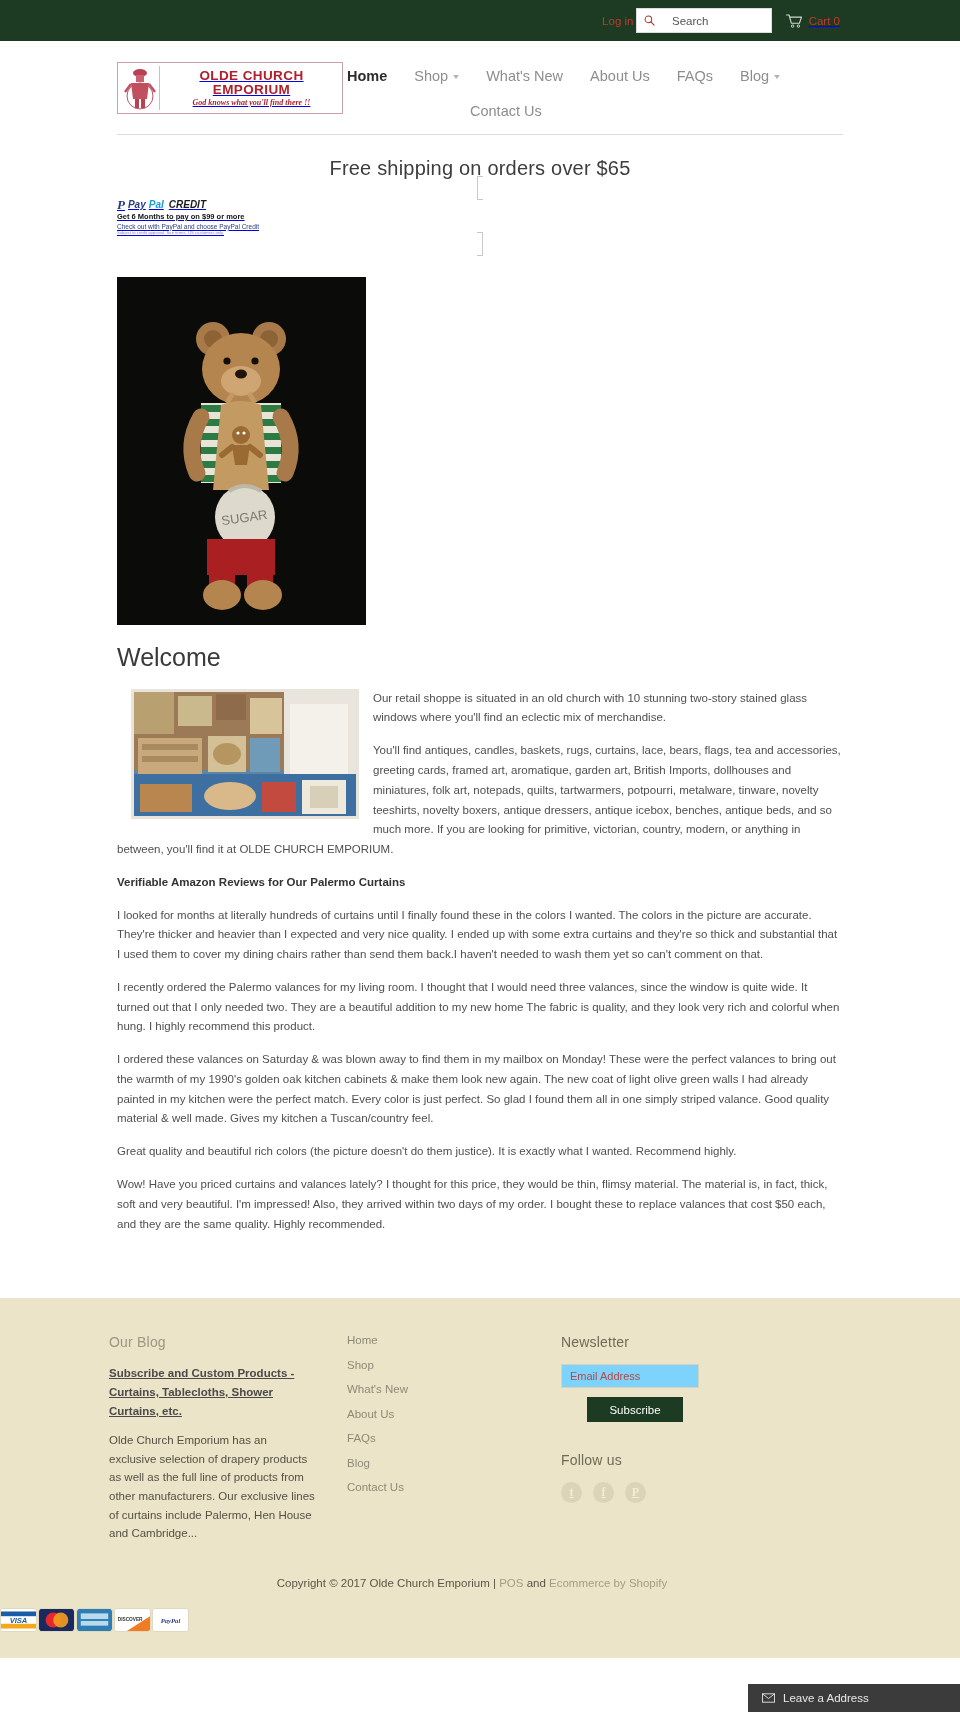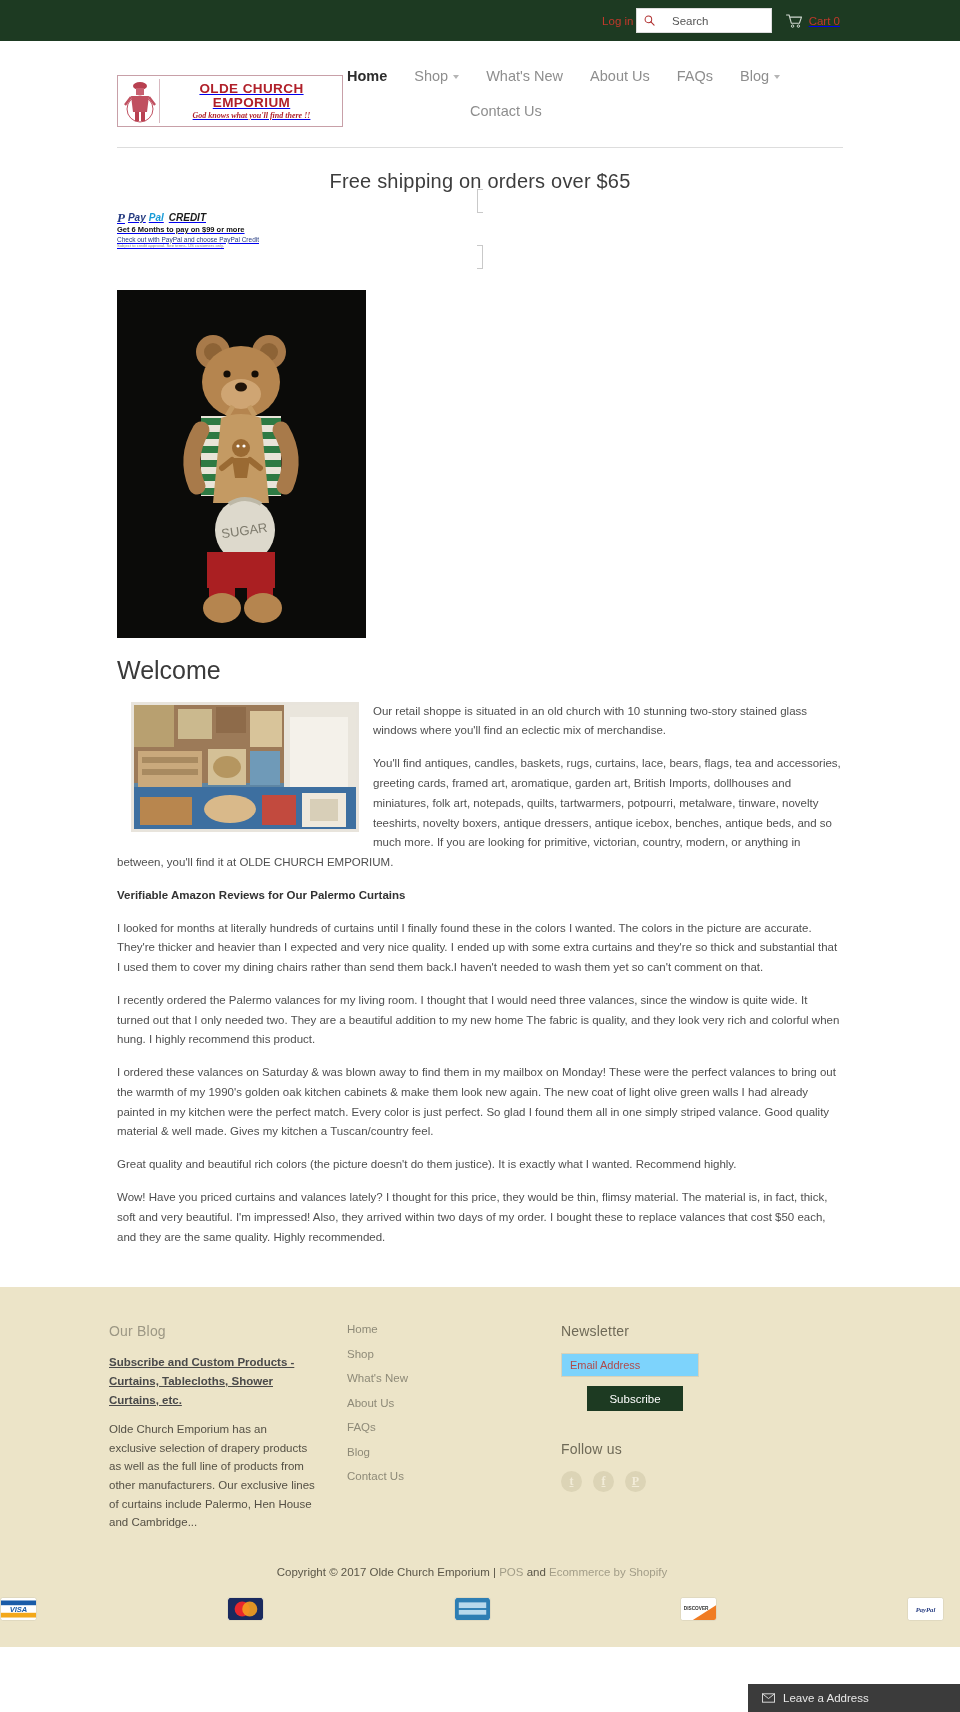--- a/index.html
+++ b/index.html
@@ -26,21 +26,21 @@
   .cart-label { color:#c0392b; font-size:11.5px; }
   .search-box {
     position:absolute; right:188px; top:8px;
     width:136px; height:25px; background:#fff; border:1px solid #ddd;
     display:flex; align-items:center; padding:0 7px; gap:17px;
   }
   .search-ph { color:#555; font-size:11.5px; }
 
   
   .header {
-    width:726px; margin:0 auto; padding-top:34px;
+    width:726px; margin:0 auto; padding-top:21px;
     position:relative;
   }
   .logo-box {
     width:226px; height:52px; border:1px solid #c8a0a8;
     background:#fff; display:flex; align-items:center;
     padding:3px 4px; gap:5px;
   }
   .logo-mark {
     width:38px; height:44px; flex:0 0 38px;
     border-right:1px solid #d8b8c0;
@@ -116,21 +116,21 @@
   .content p {
     font-size:11.5px; line-height:1.72; color:#4f4f4f; margin:0 0 13px 0;
     text-align:left;
   }
   .content p.tight { margin-bottom:9px; }
   .content b, .content strong { color:#333; font-weight:700; }
   .intro-block { margin-left:256px; }
 
   
   .footer {
-    background:#ece4c8; padding:36px 16px 0 0; margin-top:40px;
+    background:#ece4c8; padding:36px 16px 0 0; margin-top:64px;
     min-height:300px;
   }
   .footer-inner { width:726px; margin:0 auto; display:flex; }
   .f-col-blog { width:228px; padding-right:22px; }
   .f-col-nav { width:224px; padding-left:10px; }
   .f-col-news { width:250px; }
   .f-head {
     font-size:14px; color:#9c9784; font-weight:400; margin-bottom:14px;
     letter-spacing:.2px;
   }
@@ -162,21 +162,21 @@
     display:flex; align-items:center; justify-content:center;
     color:#f2ecd8; font-size:12px; font-weight:700;
     font-family:"Liberation Serif", serif;
   }
 
   .copyright {
     text-align:center; font-size:11.5px; color:#5a5648; margin-top:34px;
   }
   .copyright a { color:#a29d88; text-decoration:none; }
   .pay-row {
-    display:flex; justify-content:space-between; gap:1px; margin-top:19px; padding-bottom:26px;
+    display:flex; justify-content:flex-start; gap:1px; margin-top:19px; padding-bottom:26px;
   }
   .pay-card {
     width:37px; height:24px; border-radius:3px; background:#fff;
     display:flex; align-items:center; justify-content:center;
     font-size:7px; font-weight:700; overflow:hidden; position:relative;
     border:1px solid #e0d9c0;
   }
 
   
   .chat-tab {

